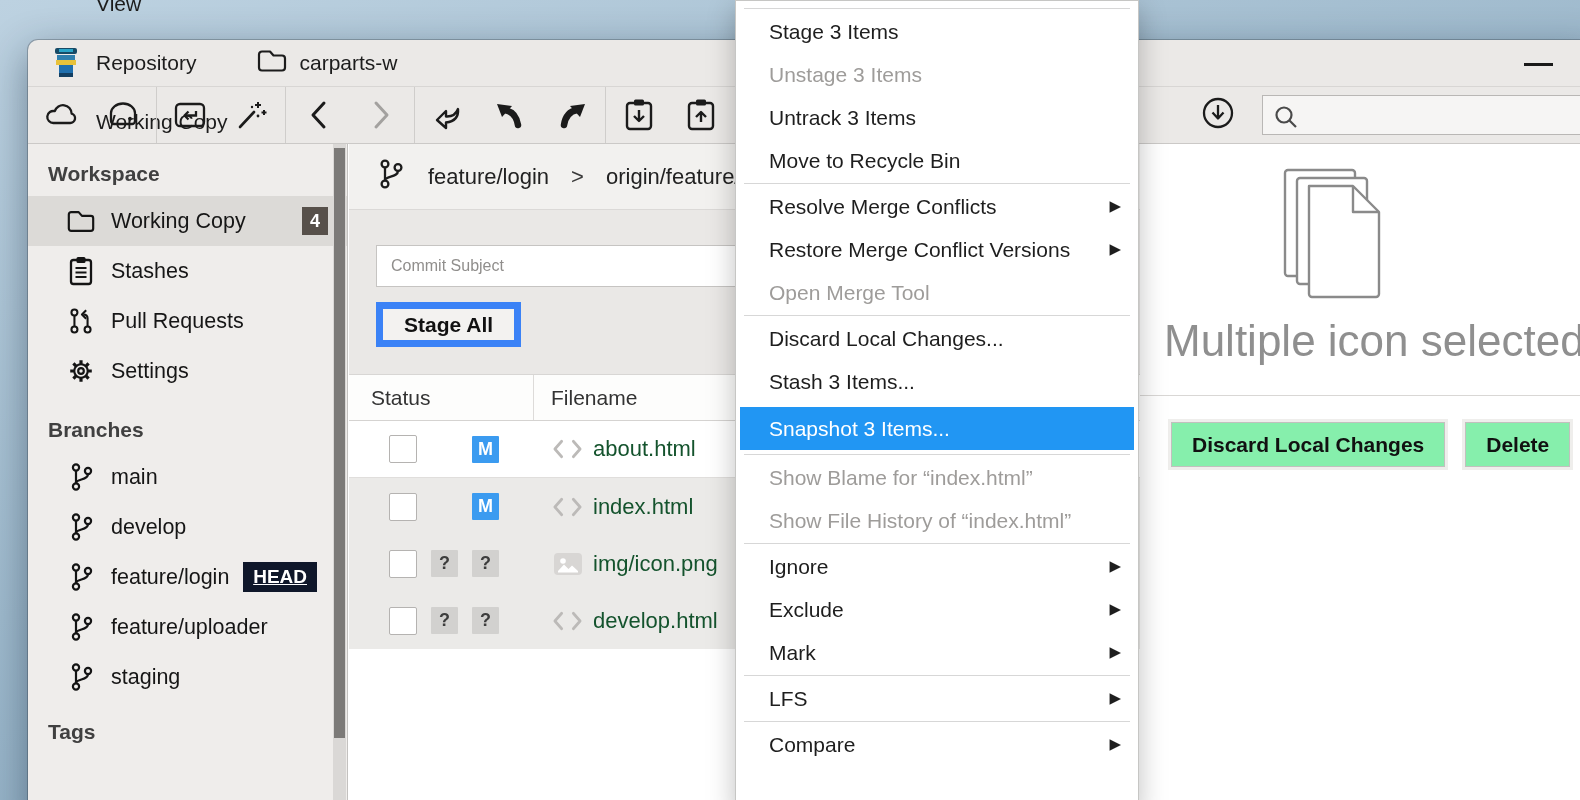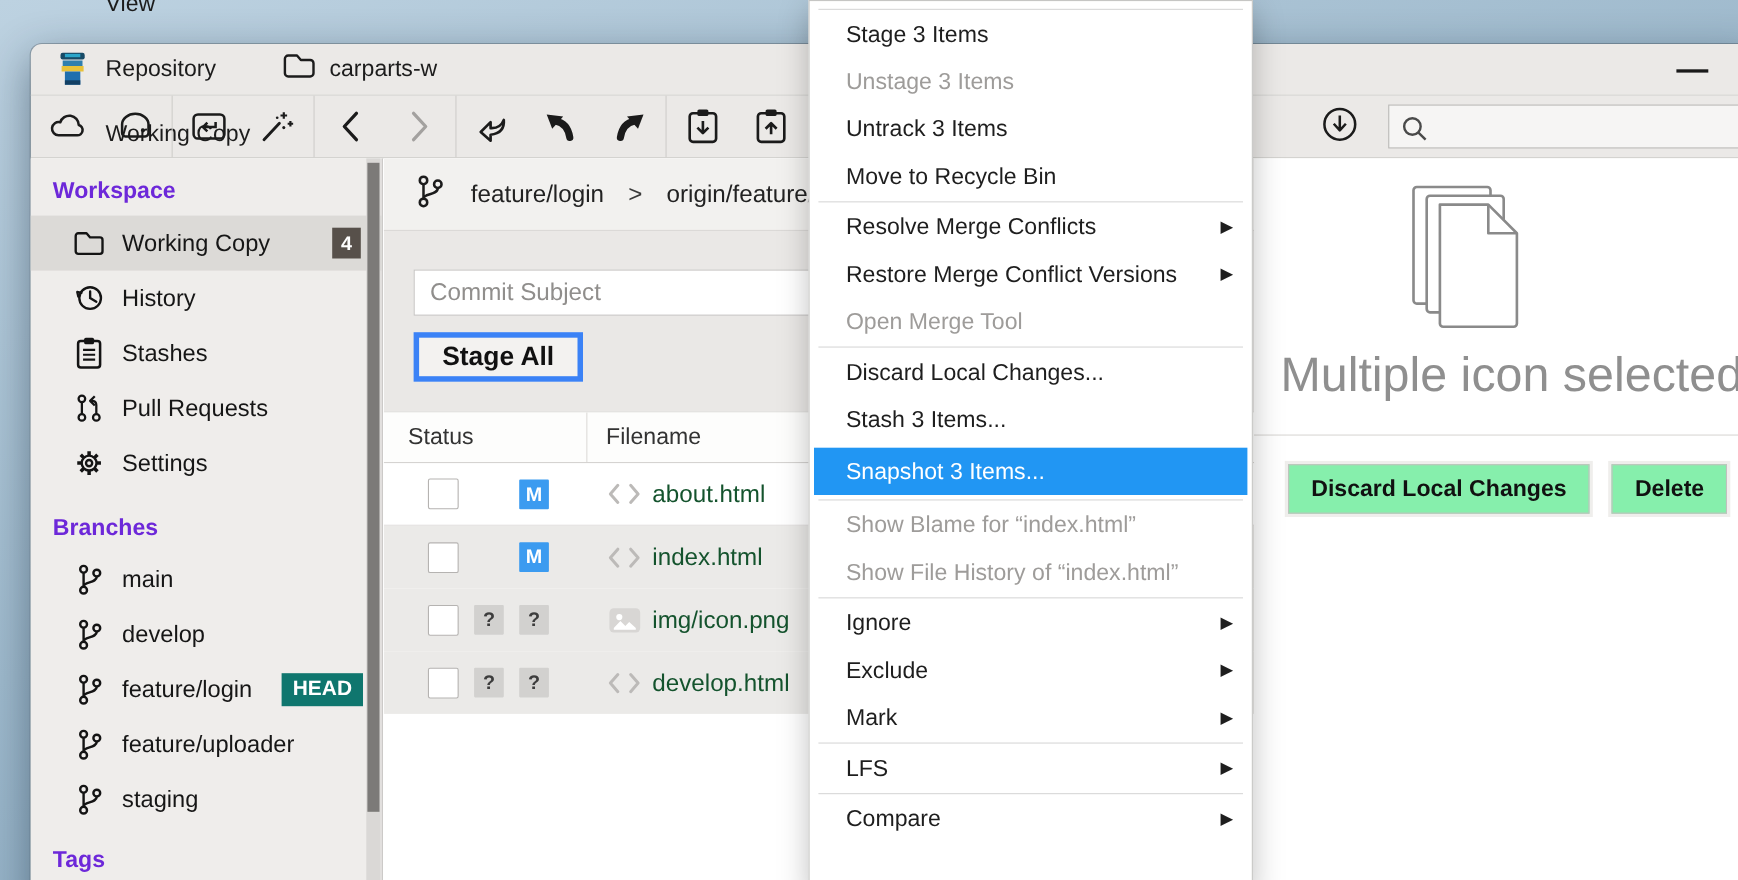--- a/index.html
+++ b/index.html
@@ -40,45 +40,45 @@
   .searchbox input { position:absolute; inset:0; border:none; background:transparent; padding-left:40px; font-size:20px; outline:none; }
   .searchbox svg { position:absolute; left:10px; top:8px; }
 
   
   .wbody { position:absolute; left:0; top:104px; width:1572px; height:686px; background:#fff; }
 
   
   .sidebar { position:absolute; left:0; top:0; width:320px; height:100%; background:#efedeb;
              border-right:1px solid #c3c1bf; padding-top:8px; }
   .side-header { height:44px; display:flex; align-items:center; padding-left:20px;
-                 font-weight:bold; font-size:21px; color:#6d28d9; }
+                 font-weight:bold; font-size:21px; color:#404040; }
   .side-header.gap12 { margin-top:12px; } .side-header.gap8 { margin-top:8px; }
   .side-item { position:relative; height:50px; display:flex; align-items:center; padding-left:38px; gap:15px;
                font-size:21.5px; color:#161616; cursor:default; }
   .side-item.selected { background:#dcdad7; }
   .side-item .sicon { width:30px; height:32px; display:flex; align-items:center; justify-content:center; flex:0 0 auto; }
   .count-badge { position:absolute; right:19px; top:11px; width:26px; height:28px; background:#57504a; color:#fff;
                  font-size:18px; font-weight:bold; display:flex; align-items:center; justify-content:center; }
-  .head-badge { position:absolute; right:17px; top:10px; height:30px; padding:0 10px; background:#0f766e; color:#fff;
-                font-size:19px; font-weight:bold; display:flex; align-items:center; justify-content:center; }
+  .head-badge { position:absolute; right:30px; top:10px; height:30px; padding:0 10px; background:#0f172a; color:#fff;
+                font-size:19px; font-weight:bold; display:flex; align-items:center; justify-content:center;text-decoration:underline; }
   .side-scroll { position:absolute; right:1px; top:0; width:13px; height:100%; background:#dad8d6; }
   .side-thumb { position:absolute; left:1px; top:4px; width:11px; height:590px; background:#7c7a78; }
 
   
   .mainpane { position:absolute; left:321px; top:0; width:818px; height:100%; background:#fff; }
   .branchbar { height:66px; background:#f2f1ef; border-bottom:1px solid #dbd9d7;
                display:flex; align-items:center; padding-left:27px; gap:0; font-size:22px; color:#222; }
   .branchbar .bicon { margin-right:22px; }
   .branchbar .chev { margin:0 22px; color:#3a3a3a; }
   .commitarea { height:164px; background:#eae8e6; padding:35px 0 0 27px; }
-  .commit-input { width:690px; height:42px; background:#fff; border:1px solid #c6c4c2; font-size:22px;
+  .commit-input { width:690px; height:42px; background:#fff; border:1px solid #c6c4c2; font-size:16px;
                   padding:0 14px; color:#222; outline:none; }
   .commit-input::placeholder { color:#908e8c; }
-  .stageall { margin-top:15px; height:45px; padding:0 21px; background:#f3f2f0; border:5px solid #3b82f6;
-              font-size:24px; font-weight:bold; color:#111; font-family:inherit; }
+  .stageall { margin-top:15px; height:45px; padding:0 21px; background:#f3f2f0; border:7px solid #3b82f6;
+              font-size:21px; font-weight:bold; color:#111; font-family:inherit; }
   .ftable { border-top:1px solid #d8d6d4; }
   .fthead { height:46px; display:flex; background:#fdfdfc; border-bottom:1px solid #d5d3d1; font-size:21px; color:#333; }
   .fthead .c1 { width:185px; display:flex; align-items:center; padding-left:22px; border-right:1px solid #dddbd9; }
   .fthead .c2 { flex:1; display:flex; align-items:center; padding-left:17px; }
   .frow { height:57px; display:flex; align-items:center; }
   .frow.sel { background:#ebeae8; }
   .frow.rowline { border-bottom:1px solid #e0dedc; }
   .cb { width:28px; height:28px; margin-left:40px; background:#fff; border:1.5px solid #b5b3b1; border-radius:2px; }
   .sbadge { width:27px; height:27px; margin-left:14px; display:flex; align-items:center; justify-content:center;
             font-size:18px; font-weight:bold; border-radius:1px; }
@@ -252,30 +252,20 @@
           <span class="sicon">
             <svg width="32" height="28" viewBox="0 0 32 28">
                 <path d="M3 7 a2.5 2.5 0 0 1 2.5-2.5 h8 l3.5 4 H26.5 A2.5 2.5 0 0 1 29 11 v11 a2.5 2.5 0 0 1-2.5 2.5 h-21 A2.5 2.5 0 0 1 3 22 Z" fill="none" stroke="#141414" stroke-width="2.3" stroke-linejoin="round"></path>
               </svg>
           </span>
           <span>Working Copy</span>
           <span class="count-badge">4</span>
         </div>
         <div class="side-item">
           <span class="sicon">
-            <svg width="32" height="32" viewBox="0 0 32 32">
-                <circle cx="17" cy="16" r="10.5" fill="none" stroke="#141414" stroke-width="2.3"></circle>
-                <path d="M17 9.5 V16 l6 3.5" fill="none" stroke="#141414" stroke-width="2.3" stroke-linecap="round"></path>
-                <path d="M8.5 11 L4.5 10 l1 4.5" fill="none" stroke="#141414" stroke-width="2.2" stroke-linecap="round" stroke-linejoin="round"></path>
-              </svg>
-          </span>
-          <span>History</span>
-        </div>
-        <div class="side-item">
-          <span class="sicon">
             <svg width="30" height="32" viewBox="0 0 30 32">
                 <rect x="5" y="5" width="20" height="24" rx="2.5" fill="none" stroke="#141414" stroke-width="2.3"></rect>
                 <rect x="10.5" y="2" width="9" height="6" rx="1.5" fill="#141414"></rect>
                 <path d="M9.5 13 h11 M9.5 17.5 h11 M9.5 22 h11" stroke="#141414" stroke-width="2"></path>
               </svg>
           </span>
           <span>Stashes</span>
         </div>
         <div class="side-item">
           <span class="sicon">

